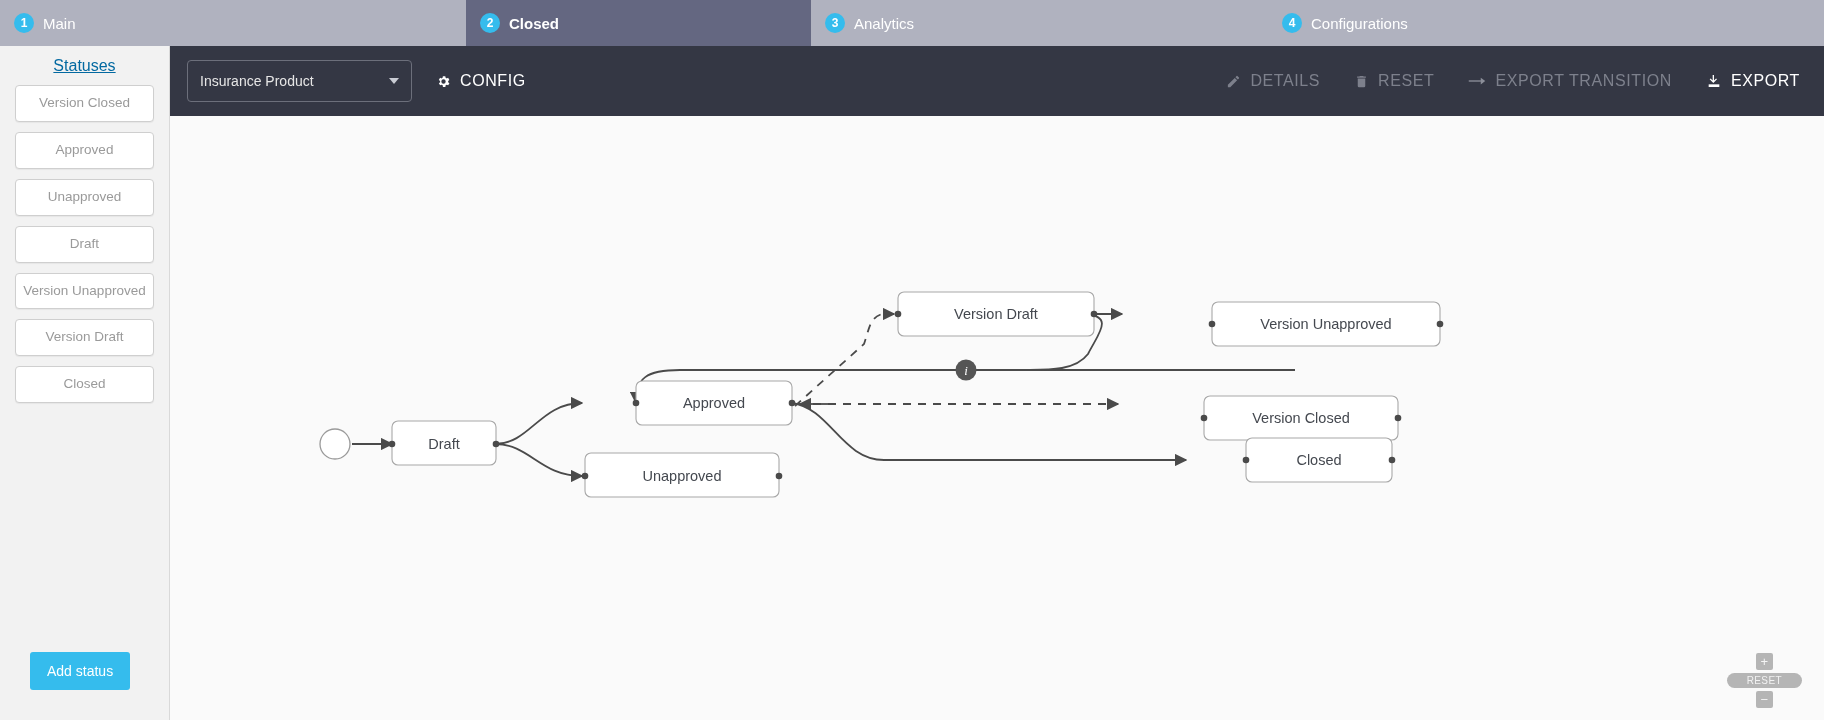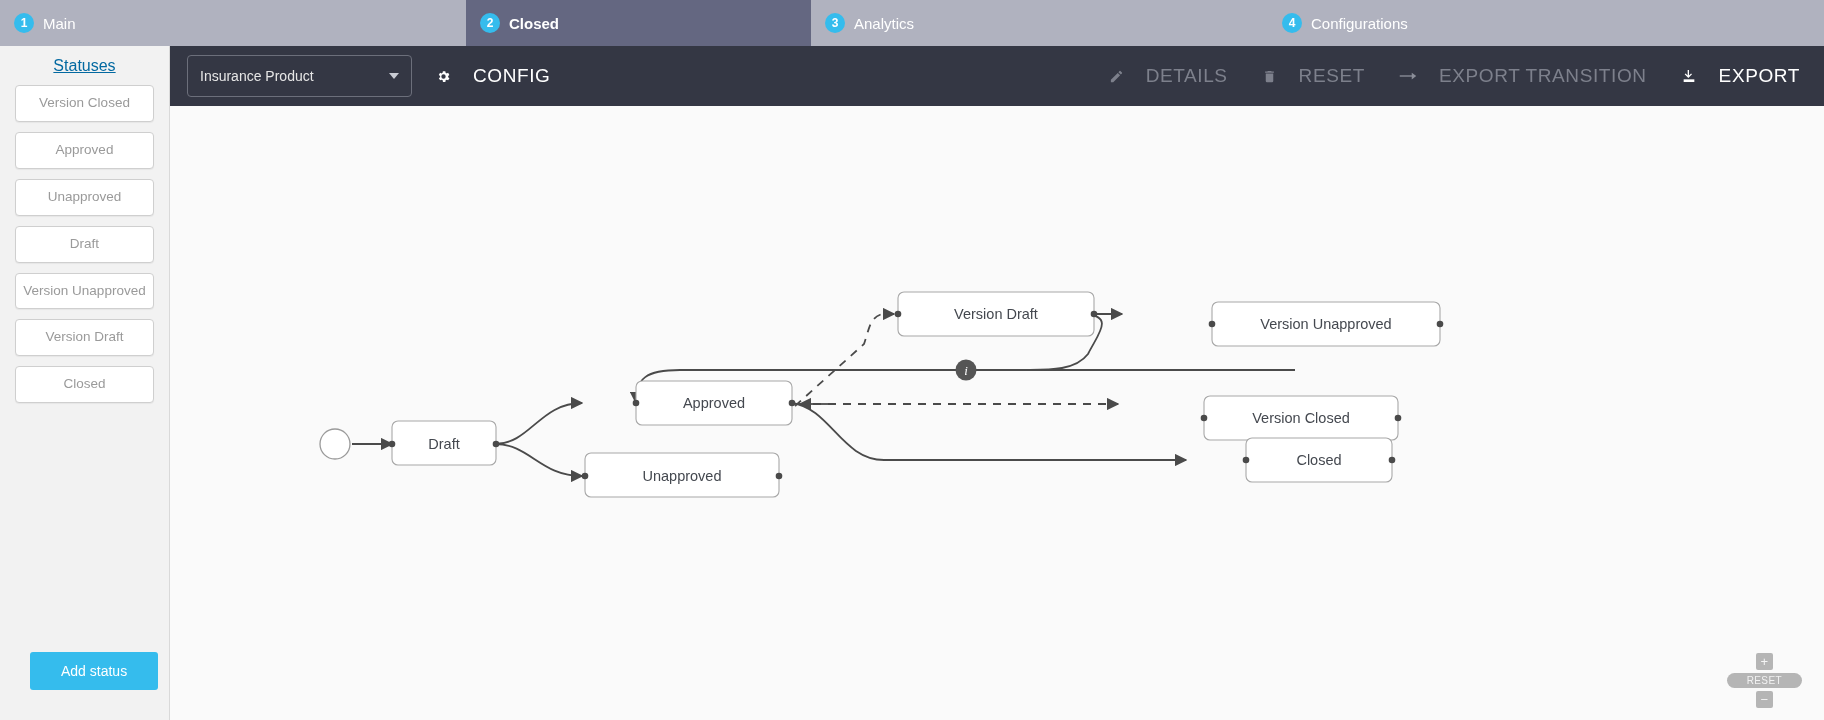--- a/index.html
+++ b/index.html
@@ -71,29 +71,29 @@
   }
   .add-status {
     position: absolute;
     left: 30px; bottom: 30px;
     background: #35bced;
     color: #ffffff;
     border: none;
     border-radius: 3px;
     font-size: 14px;
     font-family: "Liberation Sans", sans-serif;
-    padding: 11px 31px;
+    padding: 11px 17px;
     cursor: pointer;
     text-align: center;
   }
 
   
   .toolbar {
     position: absolute; top: 46px; left: 170px;
-    width: 1654px; height: 60px;
+    width: 1654px; height: 70px;
     background: #343744;
     display: flex; align-items: center;
   }
   .product-select {
     margin-left: 17px;
     width: 225px; height: 42px;
     border: 1px solid #6c6f7b;
     border-radius: 4px;
     display: flex; align-items: center;
     padding: 0 12px;
@@ -103,22 +103,22 @@
     justify-content: space-between;
   }
   .caret {
     width: 0; height: 0;
     border-left: 5px solid transparent;
     border-right: 5px solid transparent;
     border-top: 6px solid #c9ccd4;
   }
   .tb-btn {
     display: flex; align-items: center;
-    gap: 22px;
-    font-size: 19px;
+    gap: 9px;
+    font-size: 16px;
     letter-spacing: 0.6px;
     cursor: pointer;
     user-select: none;
     background: none; border: none;
     font-family: "Liberation Sans", sans-serif;
   }
   .tb-btn.enabled  { color: #ffffff; }
   .tb-btn.disabled { color: #7d808c; }
   .tb-btn .ic { display: flex; align-items: center; }
   .tb-config { margin-left: 24px; color: #ffffff; }

